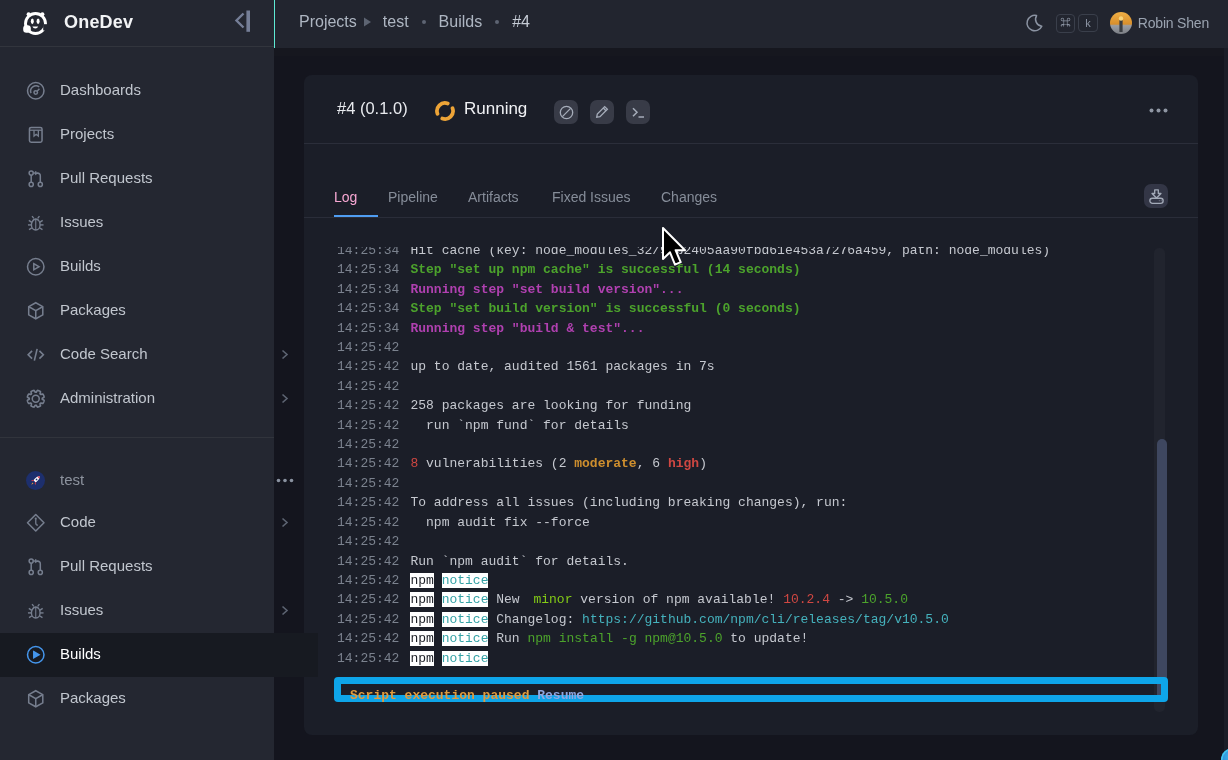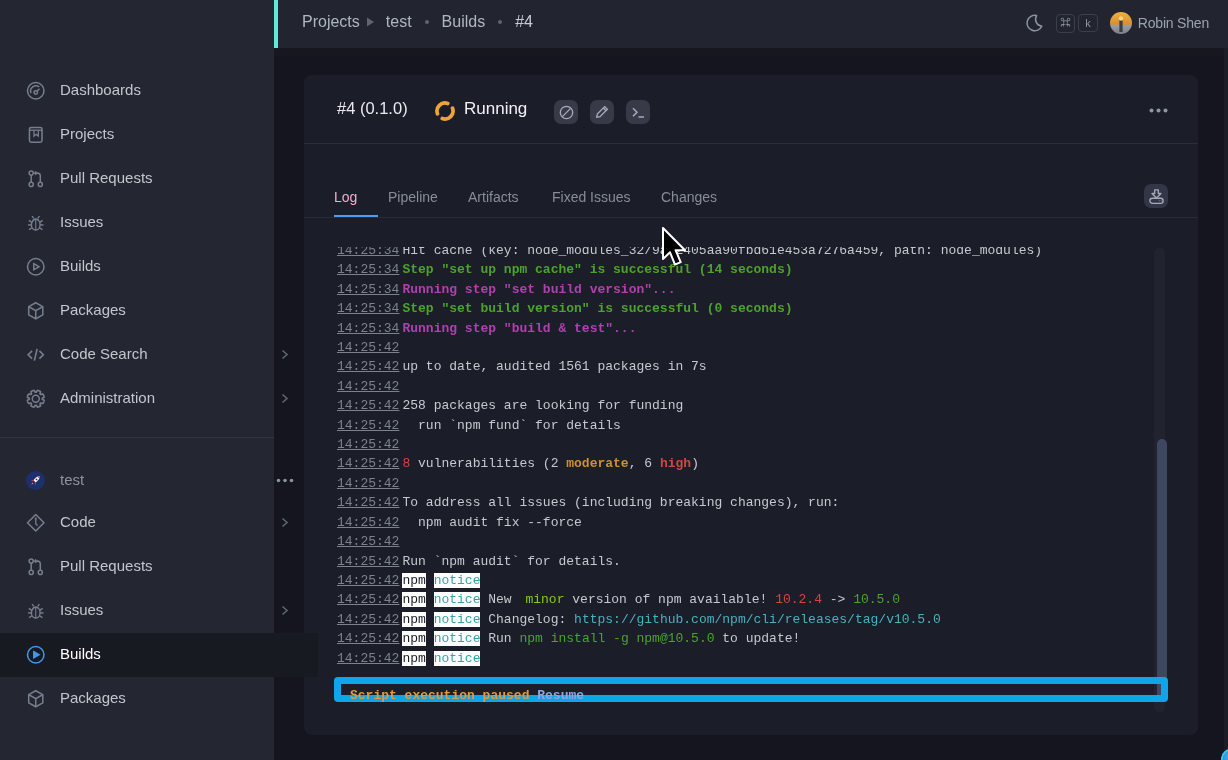--- a/index.html
+++ b/index.html
@@ -15,21 +15,21 @@
 .mi .ic { position:absolute; left:26px; top:12px; width:19.5px; height:19.5px; }
 .mi .lb { position:absolute; left:60px; top:12px; font-size:15px; color:#c1c6ce; }
 .mi .chev { position:absolute; right:28px; top:16px; width:11px; height:11px; }
 .mi.active { background:#171a21; }
 .mi.active .lb { color:#ffffff; }
 #sb-sep { position:absolute; left:0; top:437px; width:274px; height:1px; background:#31343c; }
 #sb-foot { position:absolute; left:0; top:713px; width:274px; height:47px; border-top:1px solid #32353d; background:#242731; }
 #sb-ver { position:absolute; left:20px; top:14px; font-size:14px; color:#6d737e; }
 #sb-help { position:absolute; left:239px; top:15px; }
 
-#topbar { position:absolute; left:274px; top:0; width:954px; height:48px; background:#22252f; border-left:4px solid #5eead4; }
+#topbar { position:absolute; left:274px; top:0; width:954px; height:48px; background:#22252f; border-left:1px solid #5eead4; }
 .bdot { display:inline-block; width:4px; height:4px; border-radius:2px; background:#5d6472; vertical-align:3px; margin:0 13px; }
 #bc { position:absolute; left:24px; top:13px; font-size:16px; color:#aeb6c2; }
 #tb-right { position:absolute; right:19px; top:12px; display:flex; align-items:center; }
 .kbd { display:inline-block; border:1px solid #3a3f4b; border-radius:4px; color:#8b93a2; font-size:11px; padding:2px 4px; line-height:12px; }
 
 #main { position:absolute; left:274px; top:48px; width:1118px; height:712px; background:#14151e; }
 #main::before { content:""; position:absolute; left:0; top:0; width:954px; height:8px; background:#16171f; }
 #card { position:absolute; left:30px; top:27px; width:894px; height:660px; background:#1b1e28; border-radius:8px; }
 #card-head { position:absolute; left:0; top:0; width:894px; height:69px; border-bottom:1px solid #2b2e3a; }
 #bnum { position:absolute; left:33px; top:24px; font-size:16.5px; color:#e8eaee; }
@@ -40,21 +40,21 @@
 
 #tabs { position:absolute; left:0; top:69px; width:894px; height:75px; }
 .tab { position:absolute; top:45px; font-size:14px; color:#868d99; }
 .tab.on { color:#f9a8d4; }
 #tab-ul { position:absolute; left:30px; top:71px; width:44px; height:2px; background:#4f9df2; }
 #tabline { position:absolute; left:0px; top:73px; width:894px; height:1px; background:#2a2d39; }
 #dlbtn { position:absolute; right:30px; top:40px; width:24px; height:24px; background:#333646; border-radius:7px; display:flex; align-items:center; justify-content:center; }
 
 #logwrap { position:absolute; left:0px; top:172px; width:894px; height:425px; overflow:hidden; }
 #log { position:absolute; left:33px; top:-6px; font-family:"Liberation Mono", monospace; font-size:13px; line-height:19.4px; white-space:pre; color:#c5c8cf; }
-#log .t { color:#7b828e; margin-right:3px;text-decoration:underline; }
+#log .t { color:#7b828e; margin-right:11px; }
 #log .g { color:#4ca32c; font-weight:bold; }
 #log .m { color:#b040b0; font-weight:bold; }
 #log .r { color:#cf4742; }
 #log .rb { color:#cf4742; font-weight:bold; }
 #log .o { color:#84cc16;margin-left:6px; }
 #log .ob { color:#cf8f2e; font-weight:bold; }
 #log .c { color:#45b2bd; }
 #log .gg { color:#4ca32c; }
 #log .npm { background:#ffffff; color:#1a1d24; }
 #log .ntc { background:#ffffff; color:#35a2a6; }
@@ -64,20 +64,41 @@
 
 #paused { position:absolute; left:30px; top:602px; width:834px; height:25px; border:7px solid #0ea5e9; border-radius:4px; font-family:"Liberation Mono", monospace; font-size:13px; line-height:24px; }
 #paused .p1 { color:#e09b3d; font-weight:bold; margin-left:9px; }
 #paused .p2 { color:#8fa7e0; font-weight:bold; }
 
 #cursor { position:absolute; left:661px; top:227px; z-index:99; }
 </style>
 </head>
 <body>
 <div id="sidebar">
+  <div id="sb-head">
+    <div id="sb-logo">
+        <svg width="25" height="25" viewBox="0 0 25 25">
+          <circle cx="5.6" cy="3.2" r="2" fill="#fff"></circle>
+          <circle cx="19.4" cy="3.2" r="2" fill="#fff"></circle>
+          <circle cx="12.5" cy="12.5" r="10" fill="none" stroke="#fff" stroke-width="2.9"></circle>
+          <rect x="20.2" y="13.2" width="5.5" height="6.2" fill="#242731"></rect>
+          <rect x="0.2" y="14.2" width="7.6" height="7.6" rx="3.2" fill="#fff"></rect>
+          <ellipse cx="9.3" cy="10.3" rx="1.5" ry="2.9" fill="#fff"></ellipse>
+          <ellipse cx="15.1" cy="10.3" rx="1.5" ry="2.9" fill="#fff"></ellipse>
+          <path d="M9.4 15.4 A3.1 3.1 0 0 0 15.2 15.4 Z" fill="#fff"></path>
+        </svg>
+      </div>
+    <div id="sb-name">OneDev</div>
+    <div id="sb-collapse">
+        <svg width="20" height="24" viewBox="0 0 20 24" fill="none" stroke="#757e97" stroke-width="2.4">
+          <path d="M10.5 4.5 L3.5 11.5 L10.5 18.5"></path>
+          <line x1="15.2" y1="1.5" x2="15.2" y2="22.8" stroke-width="3.6"></line>
+        </svg>
+      </div>
+  </div>
   <div id="sb-menu">
     <div class="mi" style="top:69px;">
       <svg class="ic" viewBox="0 0 18 18" fill="none" stroke="#767e8e" stroke-width="1.4">
           <circle cx="9" cy="9" r="7.6"></circle>
           <path d="M4.6 11.2 A5 5 0 0 1 12.2 5.4"></path>
           <circle cx="9" cy="10.6" r="1.6"></circle>
           <line x1="10.2" y1="9.4" x2="12.4" y2="7.2"></line>
         </svg>
       <span class="lb">Dashboards</span>
     </div>

